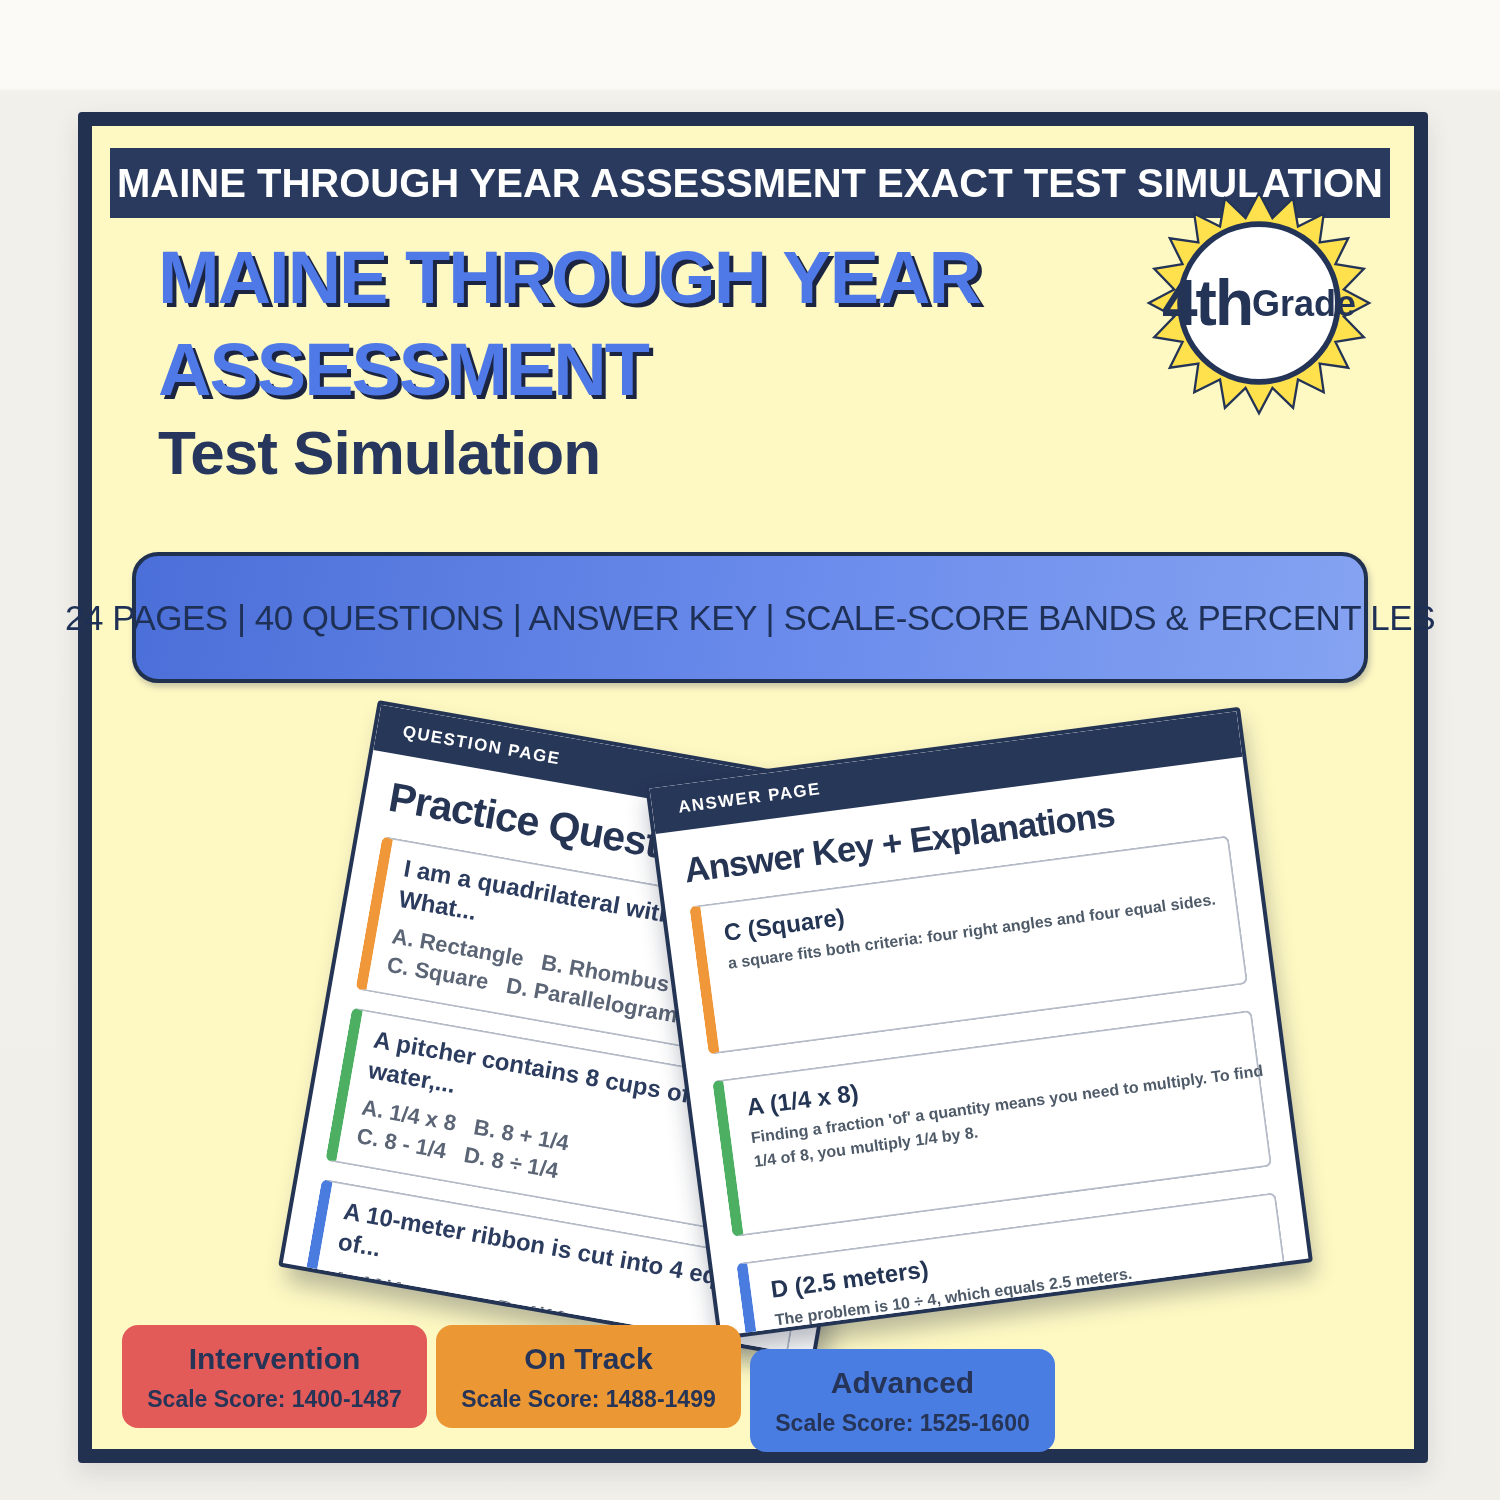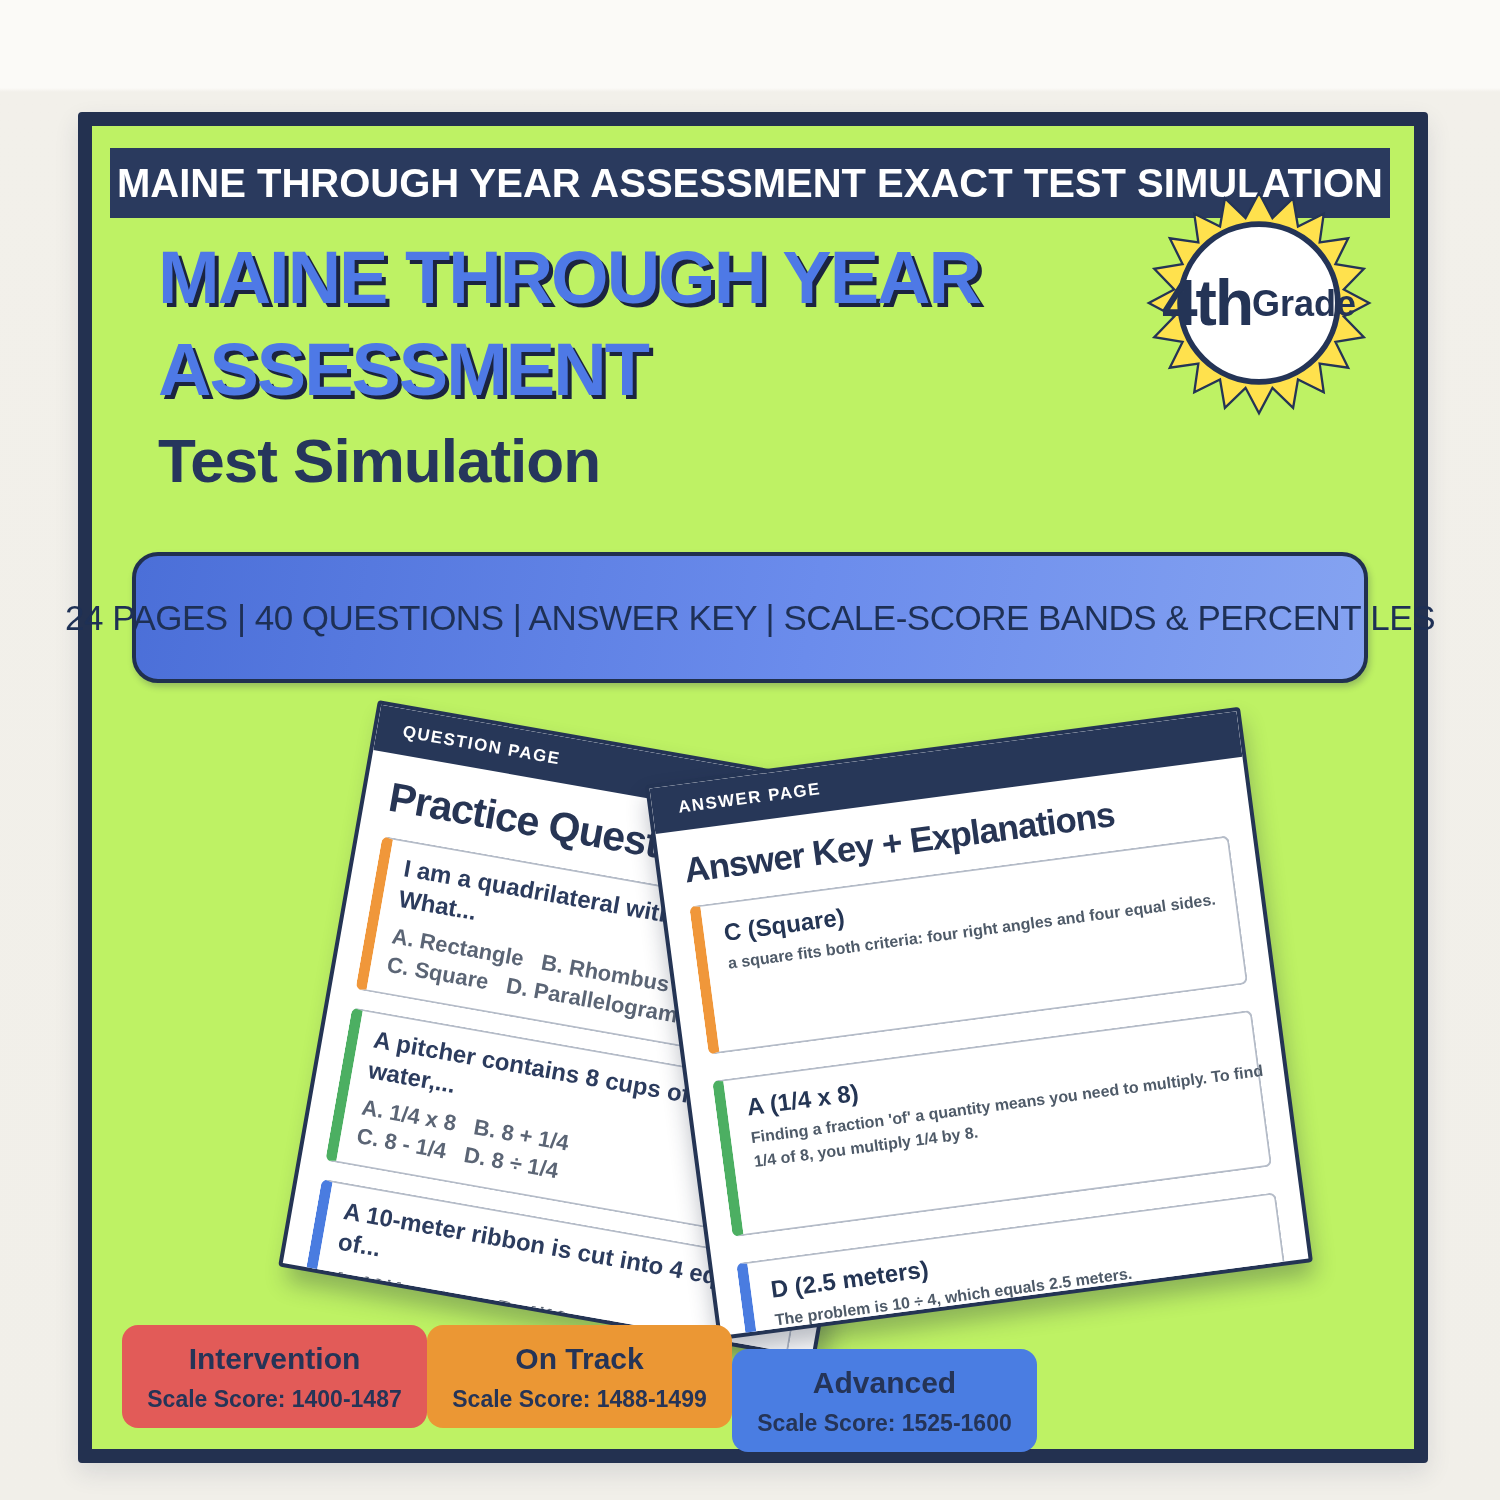--- a/index.html
+++ b/index.html
@@ -3,41 +3,41 @@
 <meta charset="utf-8">
 <style>
   html,body{margin:0;padding:0;}
   body{
     width:1500px;height:1500px;position:relative;overflow:hidden;
     font-family:"Liberation Sans", sans-serif;
     background:linear-gradient(to bottom,#fbfaf7 0,#fbfaf7 88px,#f2f0ea 92px,#f1efe9 100%);
   }
   .frame{
     position:absolute;left:78px;top:112px;width:1350px;height:1351px;
-    box-sizing:border-box;border:14px solid #233150;background:#bef264;
+    box-sizing:border-box;border:14px solid #233150;background:#fef9c3;
     border-radius:4px;box-shadow:0 10px 24px rgba(40,50,80,.12);
   }
   
   .topbar{
     position:absolute;left:18px;top:22px;width:1280px;height:70px;
     background:#2a3a5e;display:flex;align-items:center;justify-content:center;
     z-index:1;
   }
   .topbar span{
     color:#ffffff;font-weight:bold;font-size:40px;letter-spacing:0px;white-space:nowrap;
   }
   
   .title-block{position:absolute;left:66px;top:106px;z-index:0;}
   .t-line{
     font-weight:bold;font-size:74px;line-height:92px;color:#4e79e6;
     letter-spacing:-2px;text-shadow:4px 4px 0 #1b2440;white-space:nowrap;
   }
   .t-sub{
     font-weight:bold;font-size:62px;line-height:74px;color:#26365c;
-    letter-spacing:-1px;margin-top:8px;white-space:nowrap;
+    letter-spacing:-1px;margin-top:0;white-space:nowrap;
   }
   
   .grade-badge{position:absolute;left:1051px;top:61px;width:232px;height:232px;z-index:3;}
   .grade-badge svg{position:absolute;left:0;top:0;width:232px;height:232px;}
   .grade-text{
     position:absolute;left:0;top:0;width:232px;height:232px;
     display:flex;align-items:center;justify-content:center;
   }
   .grade-num{font-weight:bold;font-size:64px;line-height:60px;color:#243456;letter-spacing:-2px;}
   .grade-word{font-weight:bold;font-size:36px;line-height:38px;color:#243456;margin-top:2px;}
@@ -85,21 +85,21 @@
   .q-text{font-weight:bold;font-size:24px;line-height:31px;color:#2c3c5e;white-space:pre;}
   .q-opt{font-weight:bold;font-size:22px;line-height:29px;color:#5b6575;white-space:pre;}
   .q-opt.first{margin-top:8px;}
   .a-card{padding:14px 20px;margin-bottom:26px;}
   .a-head{font-weight:bold;font-size:24px;line-height:30px;color:#243554;white-space:pre;}
   .a-exp{font-weight:bold;font-size:16px;line-height:24px;color:#4e5a68;white-space:pre;margin-top:4px;}
   .a-card.h1{min-height:150px;}
   .a-card.h2{min-height:158px;}
   .a-card.h3{min-height:140px;}
   
-  .bands{position:absolute;left:30px;top:1199px;width:1264px;display:flex;gap:0;z-index:5;}
+  .bands{position:absolute;left:30px;top:1199px;width:1264px;display:flex;gap:9px;z-index:5;}
   .band{
     width:305px;height:103px;box-sizing:border-box;border-radius:16px;
     display:flex;flex-direction:column;align-items:center;justify-content:center;
     padding-top:2px;
   }
   .band-label{font-weight:bold;font-size:30px;line-height:34px;color:#253457;}
   .band-score{font-weight:bold;font-size:23px;line-height:28px;color:#253457;margin-top:9px;}
 </style>
 </head>
 <body>

